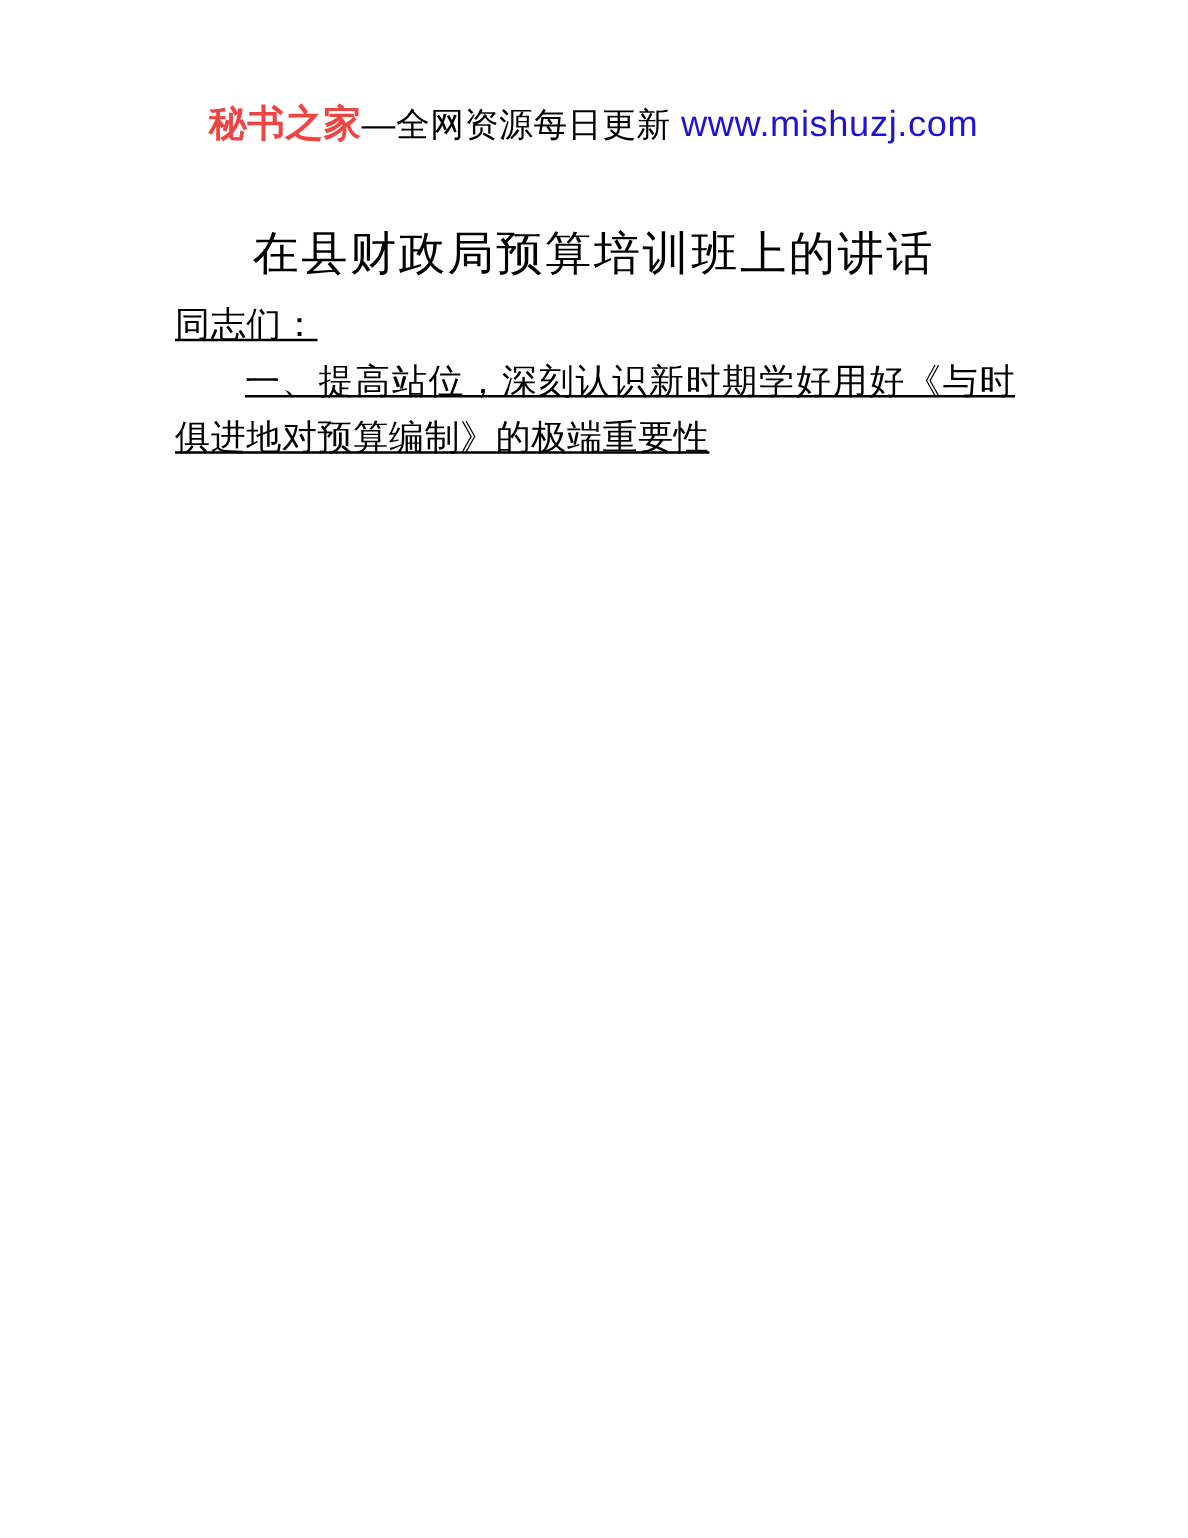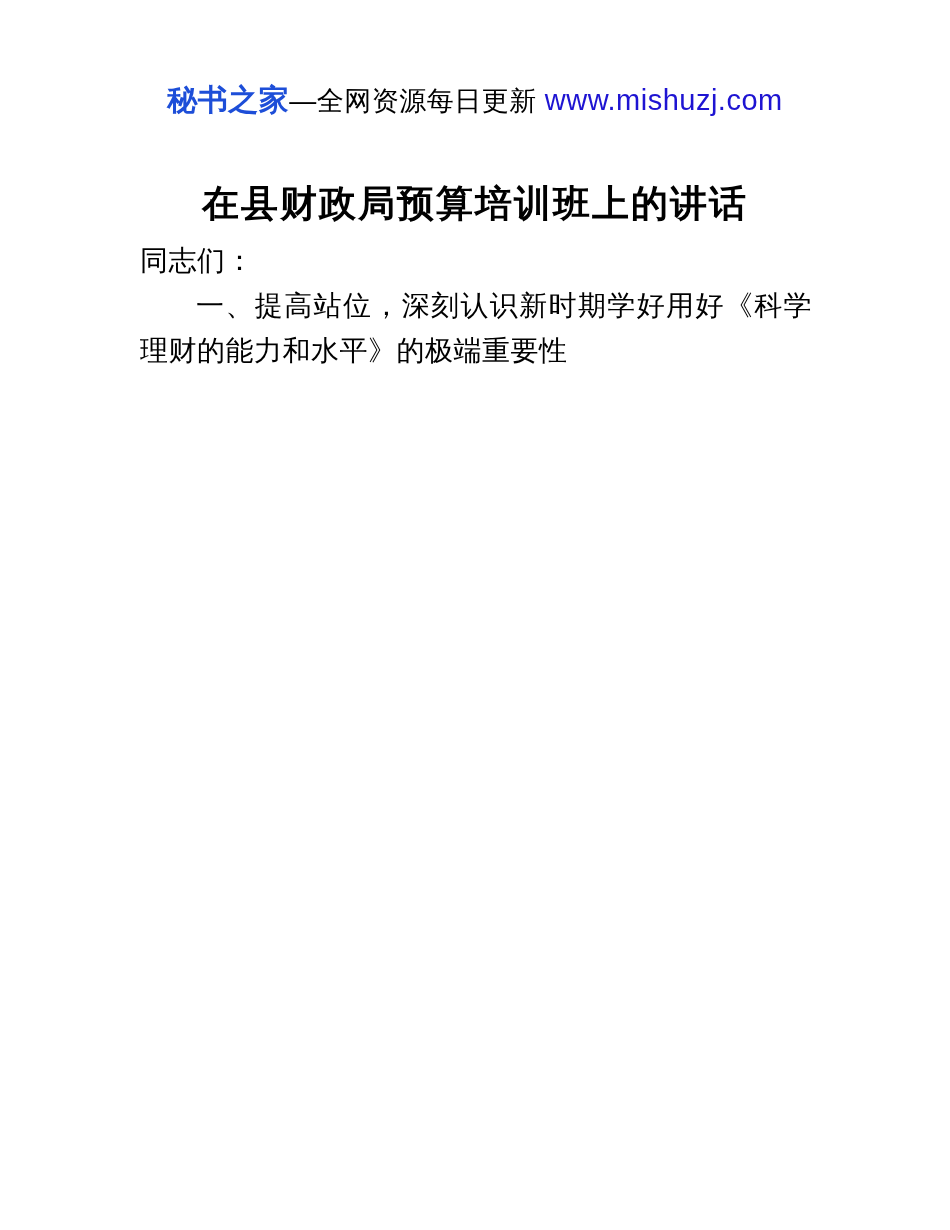--- a/index.html
+++ b/index.html
@@ -23,21 +23,21 @@
   
   .site-header {
     padding-top: 82px;
     text-align: center;
     font-size: 27px;
     line-height: 36px;
     white-space: nowrap;
     letter-spacing: 0.5px;
   }
   .site-header .brand {
-    color: #1d4ed8;
+    color: #ef4444;
     font-weight: 700;
     font-size: 30px;
   }
   .site-header .dash {
     color: #000000;
     font-size: 27px;
   }
   .site-header .tagline {
     color: #000000;
     font-size: 27px;
@@ -47,31 +47,32 @@
     font-size: 29px;
     text-decoration: none;
     margin-left: 8px;
   }
   
   .doc-title {
     margin: 63px 0 0 0;
     text-align: center;
     font-size: 37px;
     line-height: 44px;
-    font-weight: 700;
+    font-weight: 400;
     letter-spacing: 2px;
   }
   
   .doc-body {
     margin: 12px auto 0 140px;
     width: 672px;
     font-size: 28px;
     line-height: 45px;
     text-align: justify;
     letter-spacing: 0.5px;
+    text-decoration: underline;
   }
   .doc-body p {
     margin: 0;
     padding: 0;
   }
   .doc-body p.indent {
     text-indent: 2em;
   }
 </style>
 </head>
@@ -80,16 +81,16 @@
 <div class="page">
 
   <div class="site-header">
     <span class="brand">秘书之家</span><span class="dash">—</span><span class="tagline">全网资源每日更新</span><span class="url">www.mishuzj.com</span>
   </div>
 
   <h1 class="doc-title">在县财政局预算培训班上的讲话</h1>
 
   <div class="doc-body">
     <p>同志们：</p>
-    <p class="indent">一、提高站位，深刻认识新时期学好用好《科学理财的能力和水平》的极端重要性</p>
+    <p class="indent">一、提高站位，深刻认识新时期学好用好《与时俱进地对预算编制》的极端重要性</p>
   </div>
 
 </div>
 
 </body></html>

